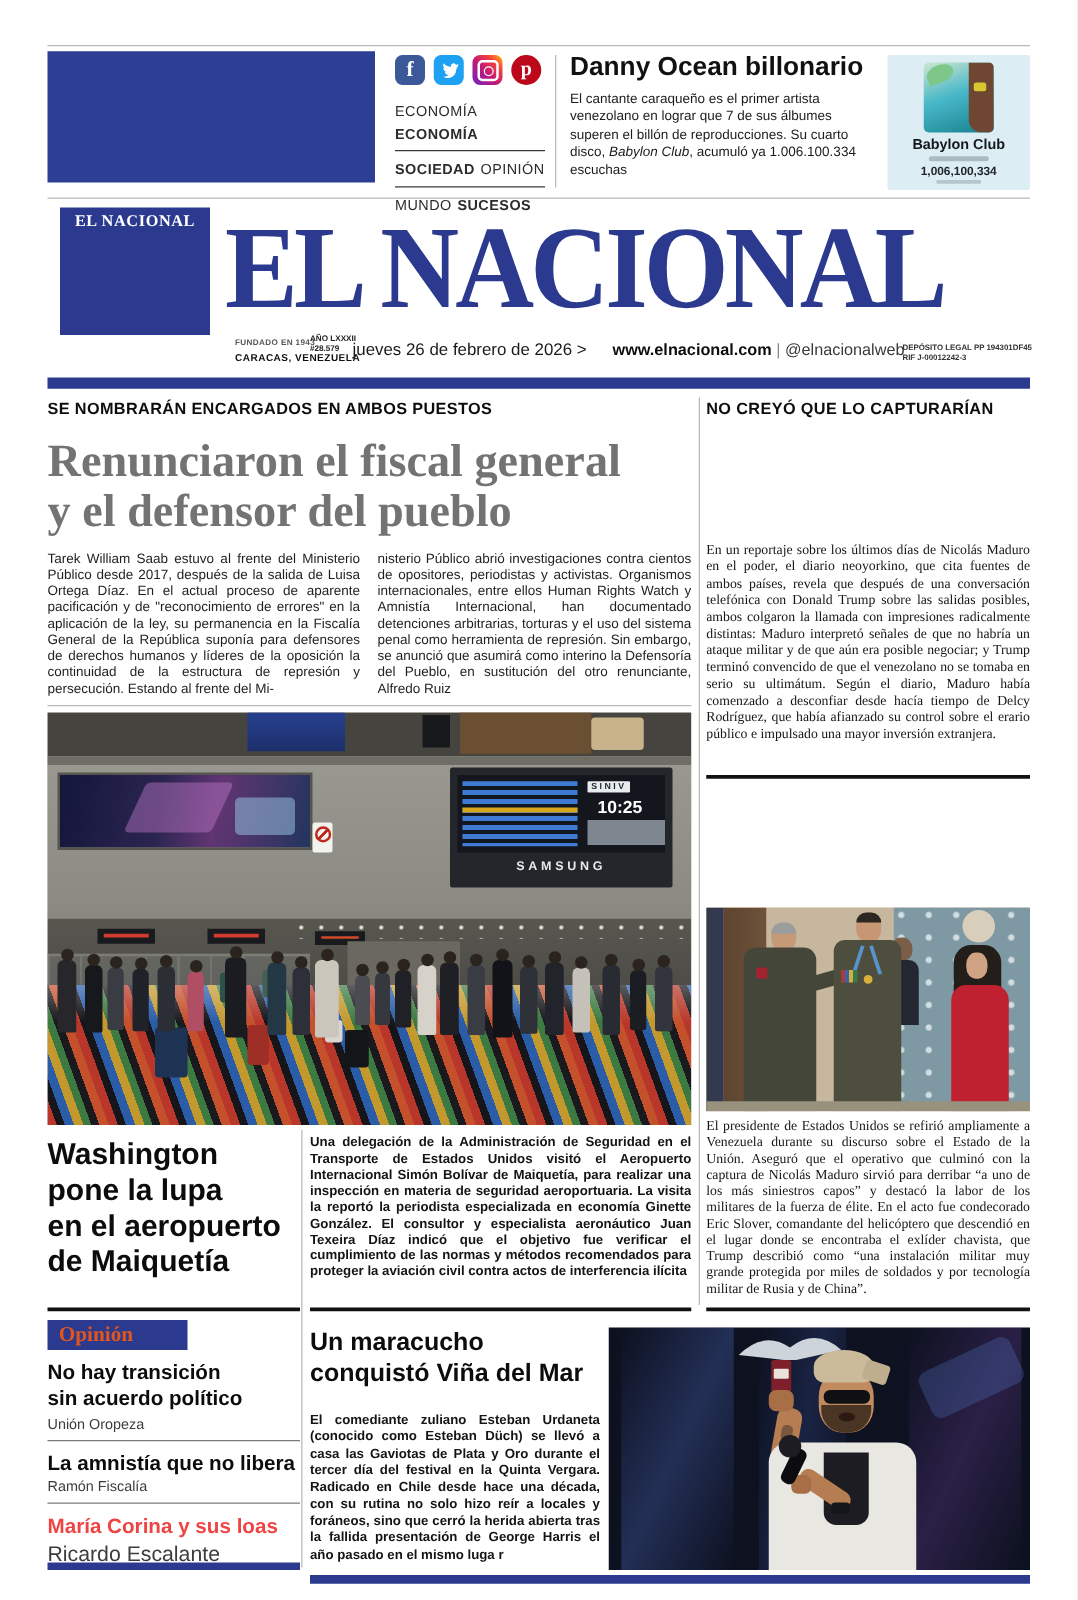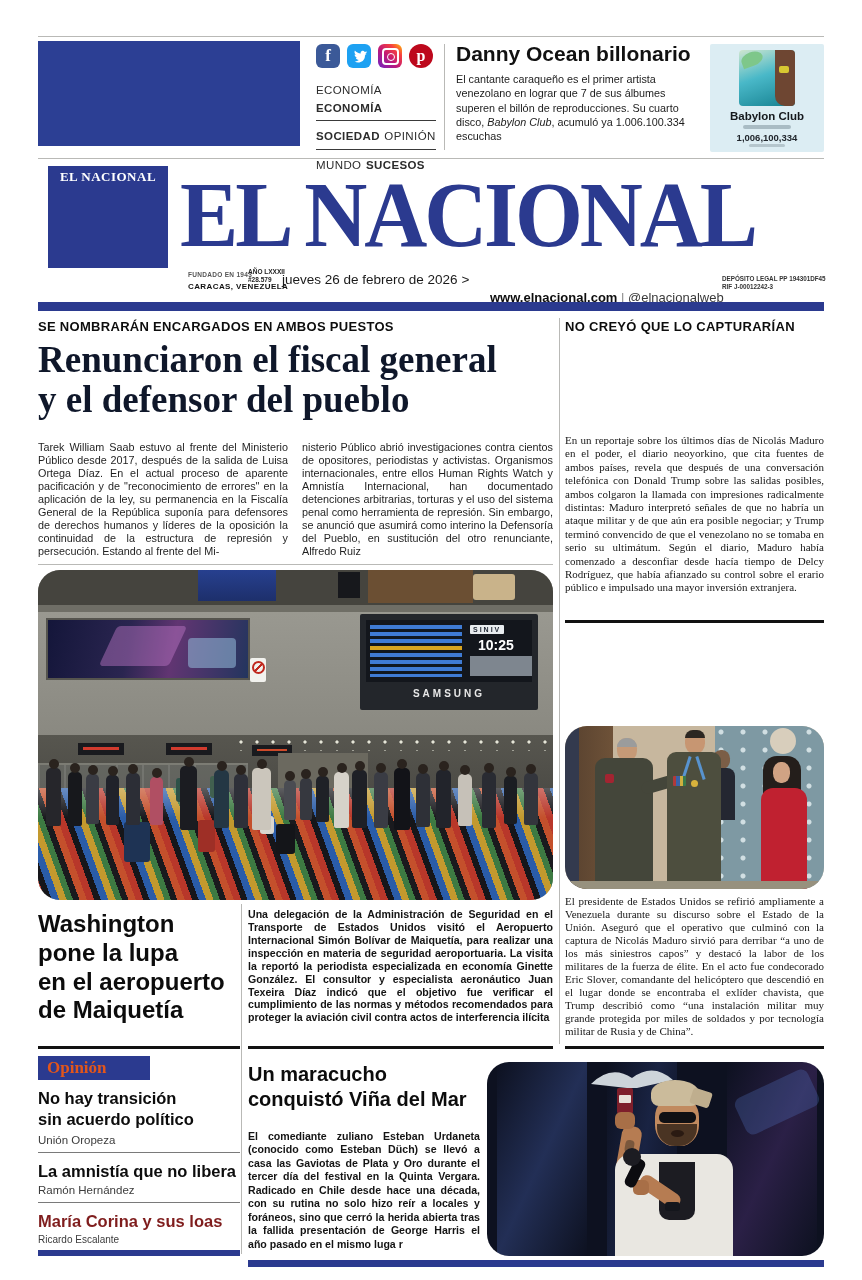--- a/index.html
+++ b/index.html
@@ -19,21 +19,21 @@
   .bluebar{background:#2b3a8f;}
   
   .icon{width:24px;height:24px;border-radius:6px;display:inline-flex;align-items:center;justify-content:center;color:#fff;font-weight:bold;}
   .seclabel{font-size:11.5px;color:#2c2c2c;letter-spacing:.4px;}
   
   .pn{position:absolute;border-radius:5px 5px 2px 2px;}
   .pn::before{content:"";position:absolute;top:-9px;left:50%;transform:translateX(-50%);
       width:10px;height:10px;border-radius:50%;background:#2a231e;}
   .lug{position:absolute;border-radius:3px;}
   
-  .photo{position:absolute;overflow:hidden;border-radius:22px;}
+  .photo{position:absolute;overflow:hidden;}
 </style>
 </head>
 <body>
 
 <div id="page">
 
   <div class="abs hair" style="left:38px;top:36px;width:786px;height:1px;"></div>
 
   <div class="abs" style="left:38px;top:41px;width:262px;height:105px;background:#2c3f94;"></div>
 
@@ -95,33 +95,33 @@
   <div class="abs" style="left:48px;top:166px;width:120px;height:102px;background:#2b3a8f;text-align:center;">
     <div class="serif b" style="color:#fff;font-size:13px;letter-spacing:.5px;margin-top:3px;">EL NACIONAL</div>
   </div>
 
   <div class="abs serif b" style="left:180px;top:168px;width:650px;font-size:84px;line-height:1;color:#2b3a8f;letter-spacing:-3px;transform:scale(1.04,1.12);transform-origin:left top;">EL NACIONAL</div>
 
   <div class="abs sans" style="left:188px;top:271px;font-size:6.5px;color:#555;font-weight:bold;letter-spacing:.3px;">FUNDADO EN 1943</div>
   <div class="abs sans b" style="left:248px;top:268px;font-size:6.5px;line-height:1.25;color:#222;"><span>AÑO LXXXII</span><br><span>#28.579</span></div>
   <div class="abs sans b" style="left:188px;top:282px;font-size:8px;letter-spacing:.4px;color:#111;">CARACAS, VENEZUELA</div>
   <div class="abs sans" style="left:282px;top:272px;font-size:13.5px;color:#1a1a1a;">jueves 26 de febrero de 2026 &gt;</div>
-  <div class="abs sans" style="left:490px;top:290px;font-size:13px;">
+  <div class="abs sans" style="left:490px;top:272px;font-size:13px;">
     <span class="b" style="color:#0d0d0d;">www.elnacional.com</span>
     <span style="color:#888;">|</span>
     <span style="color:#3a3a3a;">@elnacionalweb</span>
   </div>
   <div class="abs sans b" style="left:722px;top:275px;font-size:6.3px;line-height:1.3;color:#333;"><span>DEPÓSITO LEGAL PP 194301DF45</span><br><span>RIF J-00012242-3</span></div>
 
   <div class="abs bluebar" style="left:38px;top:302px;width:786px;height:9px;"></div>
 
   <div class="abs hair" style="left:559px;top:318px;width:1px;height:726px;"></div>
 
   <div class="abs kicker sans" style="left:38px;top:319px;">SE NOMBRARÁN ENCARGADOS EN AMBOS PUESTOS</div>
-  <div class="abs serif b pre" style="left:38px;top:340px;width:520px;font-size:37px;line-height:1.08;color:#0f172a;">Renunciaron el fiscal general
+  <div class="abs serif b pre" style="left:38px;top:350px;width:520px;font-size:37px;line-height:1.08;color:#737373;">Renunciaron el fiscal general
 y el defensor del pueblo</div>
   <div class="abs sans just" style="left:38px;top:441px;width:250px;height:120px;font-size:10.8px;line-height:1.2;color:#1f1f1f;overflow:hidden;">Tarek William Saab estuvo al frente del Ministerio Público desde 2017, después de la salida de Luisa Ortega Díaz. En el actual proceso de aparente pacificación y de "reconocimiento de errores" en la aplicación de la ley, su permanencia en la Fiscalía General de la República suponía para defensores de derechos humanos y líderes de la oposición la continuidad de la estructura de represión y persecución. Estando al frente del Mi-</div>
   <div class="abs sans just" style="left:302px;top:441px;width:251px;height:120px;font-size:10.8px;line-height:1.2;color:#1f1f1f;overflow:hidden;">nisterio Público abrió investigaciones contra cientos de opositores, periodistas y activistas. Organismos internacionales, entre ellos Human Rights Watch y Amnistía Internacional, han documentado detenciones arbitrarias, torturas y el uso del sistema penal como herramienta de represión. Sin embargo, se anunció que asumirá como interino la Defensoría del Pueblo, en sustitución del otro renunciante, Alfredo Ruiz</div>
   <div class="abs hair" style="left:38px;top:564px;width:515px;height:1px;"></div>
 
   <div class="photo" style="left:38px;top:570px;width:515px;height:330px;background:#8f8e86;">
 
     <div class="abs" style="left:0;top:0;width:515px;height:35px;background:#45443e;"></div>
     <div class="abs" style="left:160px;top:0;width:78px;height:31px;background:linear-gradient(#27408f,#1d2f6b);"></div>
     <div class="abs" style="left:330px;top:0;width:105px;height:33px;background:#6b4f33;"></div>
@@ -247,24 +247,24 @@
   <div class="abs blackrule" style="left:38px;top:1046px;width:202px;height:3px;"></div>
 
   <div class="abs" style="left:38px;top:1056px;width:112px;height:24px;background:#2b3a8f;">
     <span class="serif b" style="color:#e2561b;font-size:17px;margin-left:9px;line-height:24px;display:inline-block;">Opinión</span>
   </div>
   <div class="abs sans b pre" style="left:38px;top:1088px;width:210px;font-size:16.5px;line-height:1.3;color:#0c0c0c;">No hay transición
 sin acuerdo político</div>
   <div class="abs sans" style="left:38px;top:1134px;font-size:11.5px;color:#3c3c3c;">Unión Oropeza</div>
   <div class="abs" style="left:38px;top:1152px;width:202px;height:1px;background:#7a7a7a;"></div>
   <div class="abs sans b nowrap" style="left:38px;top:1162px;font-size:16.5px;color:#0c0c0c;">La amnistía que no libera</div>
-  <div class="abs sans" style="left:38px;top:1184px;font-size:11.5px;color:#3c3c3c;">Ramón Hernández</div>
+  <div class="abs sans" style="left:38px;top:1184px;font-size:11.5px;color:#3c3c3c;">Ramón Fiscalía</div>
   <div class="abs" style="left:38px;top:1202px;width:202px;height:1px;background:#7a7a7a;"></div>
-  <div class="abs sans b nowrap" style="left:38px;top:1212px;font-size:16.5px;color:#7f1d1d;">María Corina y sus loas</div>
-  <div class="abs sans" style="left:38px;top:1234px;font-size:10px;color:#3c3c3c;">Ricardo Escalante</div>
+  <div class="abs sans b nowrap" style="left:38px;top:1212px;font-size:16.5px;color:#ef4444;">María Corina y sus loas</div>
+  <div class="abs sans" style="left:38px;top:1234px;font-size:17px;color:#3c3c3c;">Ricardo Escalante</div>
   <div class="abs bluebar" style="left:38px;top:1250px;width:202px;height:6px;"></div>
 
   <div class="abs sans b pre" style="left:248px;top:1062px;width:235px;font-size:20px;line-height:1.25;color:#0c0c0c;">Un maracucho
 conquistó Viña del Mar</div>
   <div class="abs sans b just" style="left:248px;top:1130px;width:232px;height:126px;font-size:10.6px;line-height:1.27;color:#141414;overflow:hidden;">El comediante zuliano Esteban Urdaneta (conocido como Esteban Düch) se llevó a casa las Gaviotas de Plata y Oro durante el tercer día del festival en la Quinta Vergara. Radicado en Chile desde hace una década, con su rutina no solo hizo reír a locales y foráneos, sino que cerró la herida abierta tras la fallida presentación de George Harris el año pasado en el mismo luga r</div>
 
   <div class="photo" style="left:487px;top:1062px;width:337px;height:194px;background:#0d1120;">
     <div class="abs" style="left:10px;top:0;width:90px;height:194px;background:linear-gradient(115deg,transparent,rgba(80,110,200,.32),transparent);"></div>
     <div class="abs" style="left:120px;top:0;width:70px;height:194px;background:linear-gradient(100deg,transparent,rgba(70,100,190,.22),transparent);"></div>
     <div class="abs" style="left:240px;top:0;width:90px;height:194px;background:linear-gradient(115deg,transparent,rgba(120,70,170,.28),transparent);"></div>

